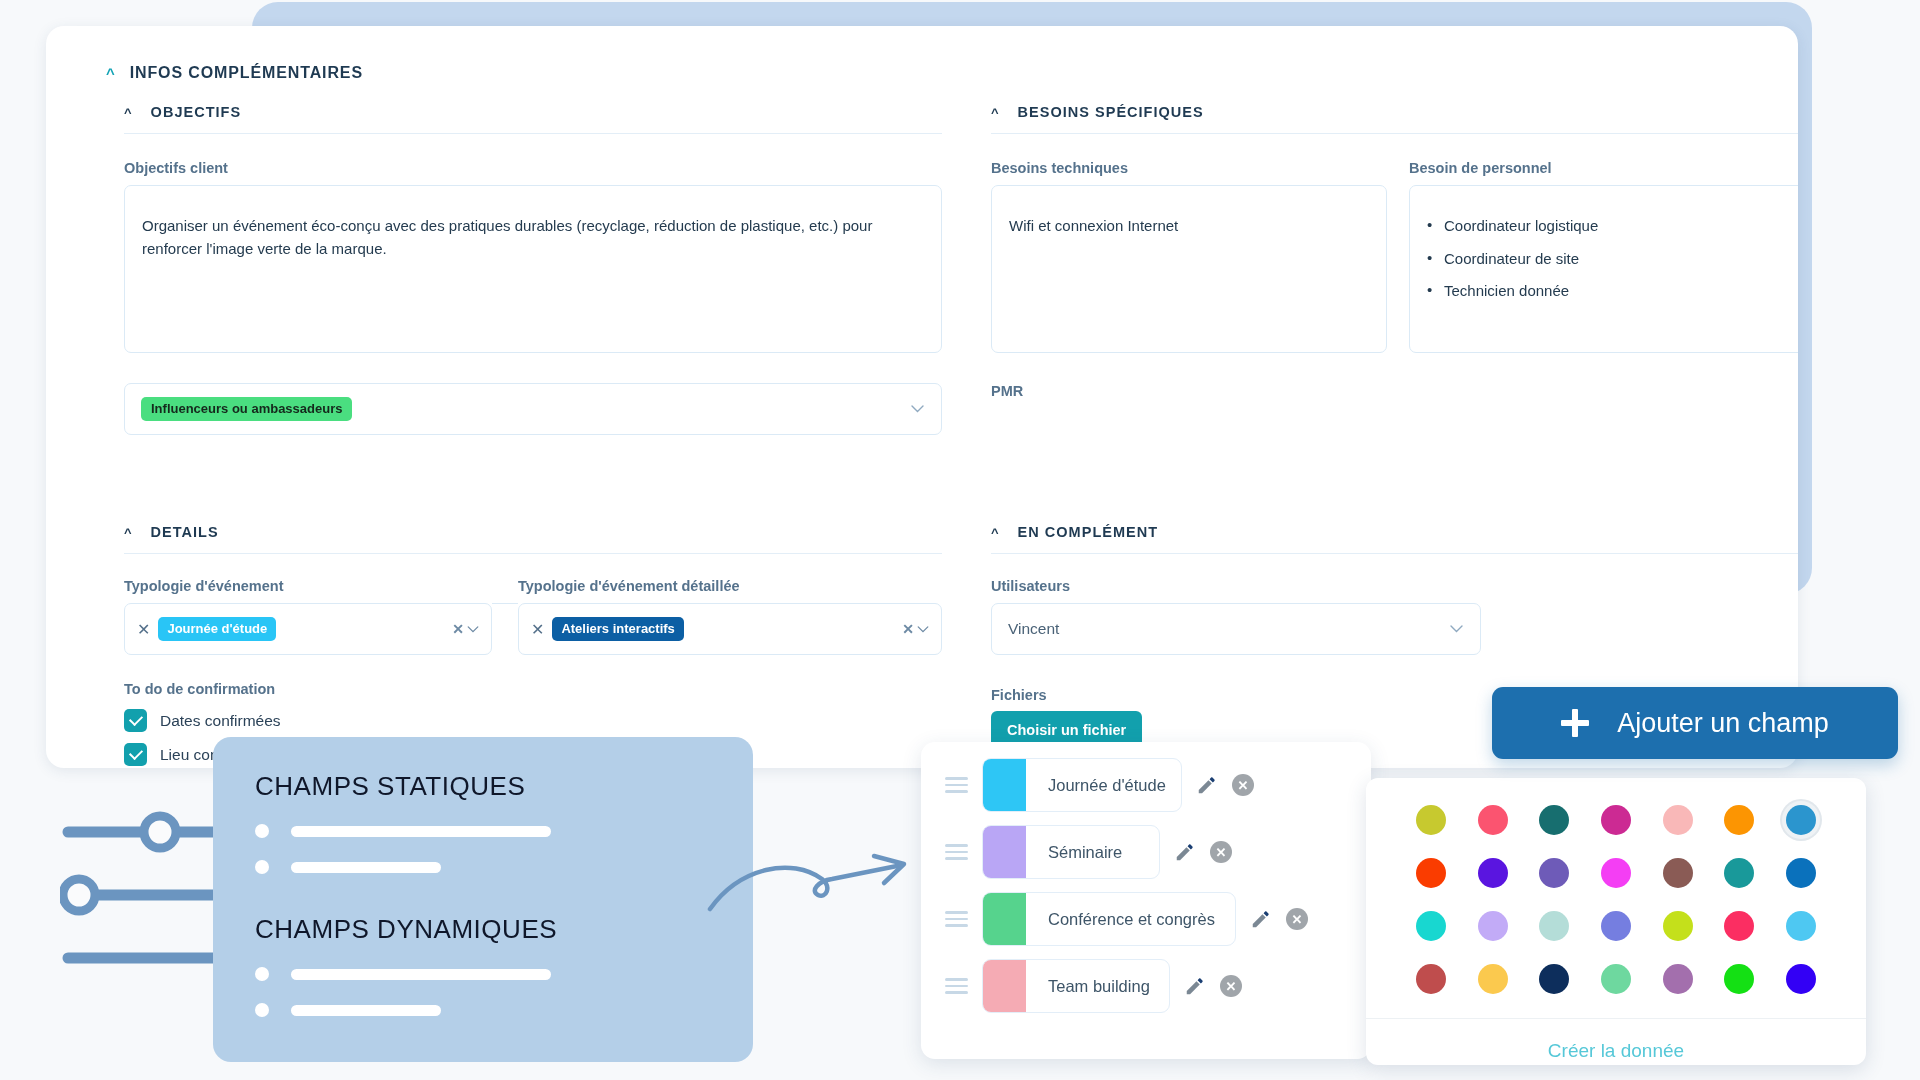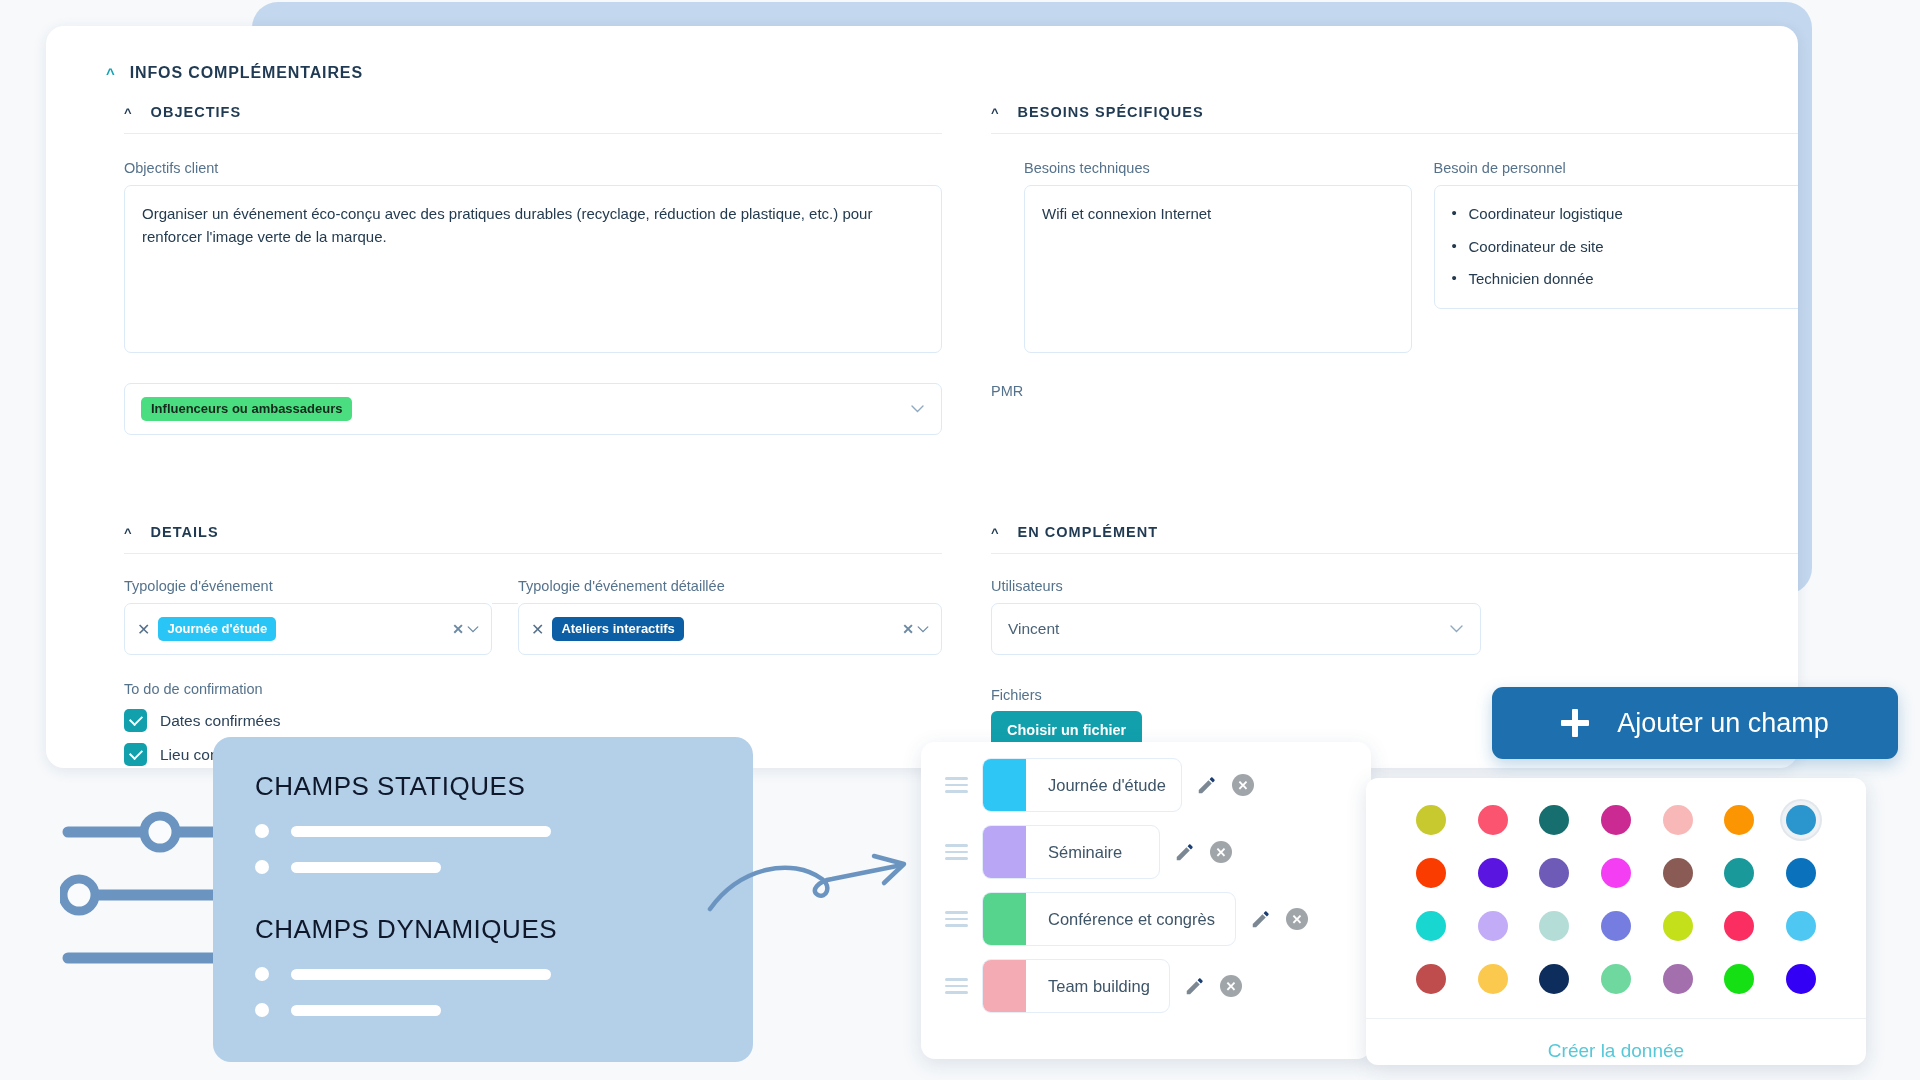--- a/index.html
+++ b/index.html
@@ -34,26 +34,26 @@
   .caret.dark { color: #1f3a52; font-size: 13px; }
 
   .sec-title {
     display: flex; align-items: center; gap: 18px;
     color: #1f3a52; font-size: 14.5px; font-weight: 700; letter-spacing: .07em;
   }
   .sec-rule { border: none; border-top: 1px solid #e3eef7; margin-top: 13px; }
 
   .field-label {
     color: #4d6running; color: #55728c; font-size: 14.5px; margin-bottom: 9px;
-    display: block; font-weight: 400;
+    display: block; font-weight: 700;
   }
 
   .textbox {
     border: 1px solid #dbeaf6; border-radius: 7px; background: #fff;
-    padding: 17px 17px; color: #243b4f; font-size: 15px; line-height: 1.5;
+    padding: 29px 17px; color: #243b4f; font-size: 15px; line-height: 1.5;
   }
   .textbox ul { list-style: none; }
   .textbox li { position: relative; padding-left: 17px; margin-bottom: 10px; }
   .textbox li::before {
     content: "\2022"; position: absolute; left: 0; top: -1px;
     color: #243b4f; font-size: 15px;
   }
 
   .select {
     position: relative; border: 1px solid #dbeaf6; border-radius: 7px;
@@ -217,28 +217,28 @@
       </div>
     </div>
 
     <div style="position:absolute;left:945px;top:78px;width:830px;">
       <div class="sec-title">
         <span class="caret dark">^</span>
         <span>BESOINS SPÉCIFIQUES</span>
       </div>
       <hr class="sec-rule">
 
-      <div style="margin-top:26px;display:flex;gap:22px;margin-left:33px;">
+      <div style="margin-top:26px;display:flex;gap:22px;">
         <div style="width:396px;">
           <label class="field-label">Besoins techniques</label>
           <div class="textbox" style="height:168px;">Wifi et connexion Internet</div>
         </div>
         <div style="width:396px;">
           <label class="field-label">Besoin de personnel</label>
-          <div class="textbox" style="height:124px;">
+          <div class="textbox" style="height:168px;">
             <ul id="personnel-list">
                 <li>Coordinateur logistique</li>
                 <li>Coordinateur de site</li>
                 <li>Technicien donnée</li>
               </ul>
           </div>
         </div>
       </div>
 
       <div style="margin-top:30px;width:814px;">

